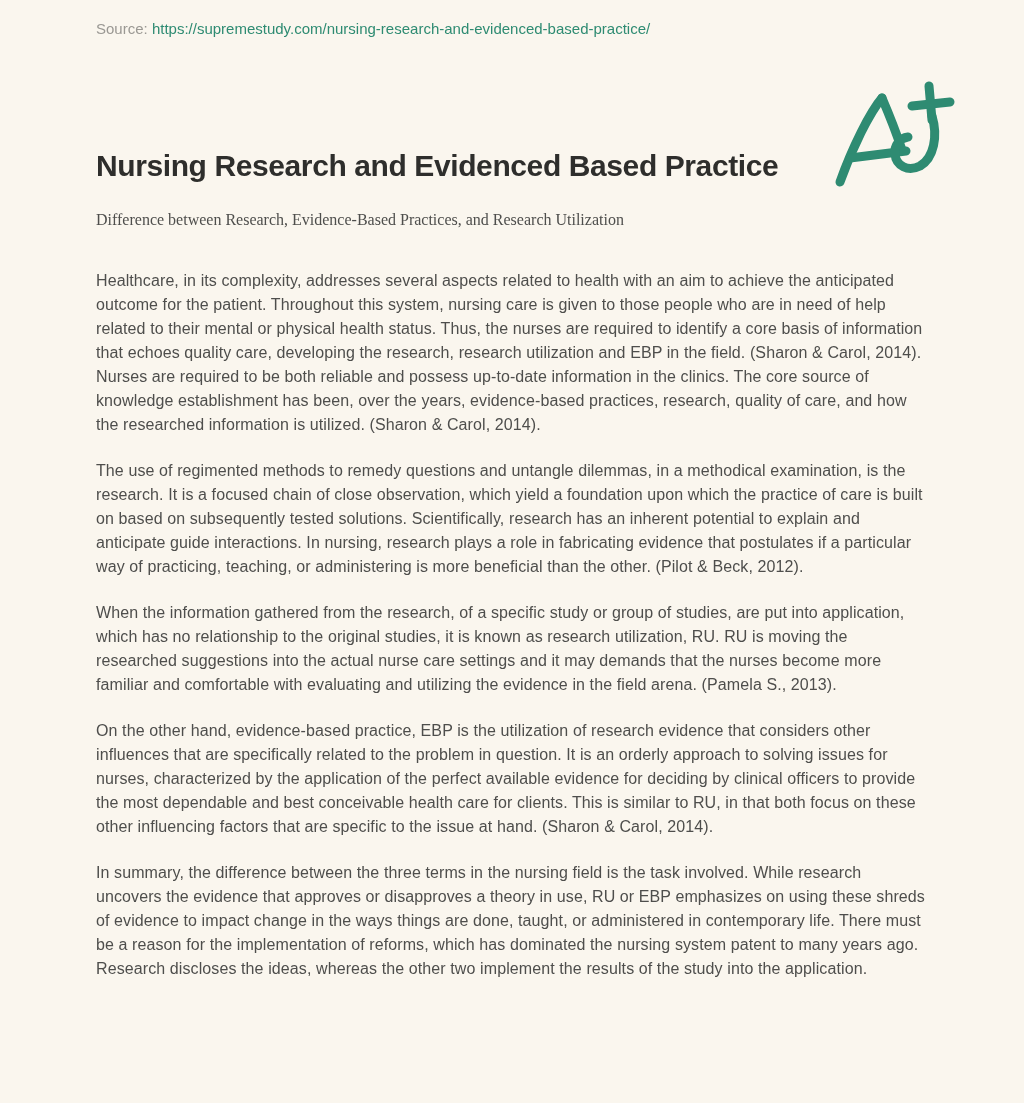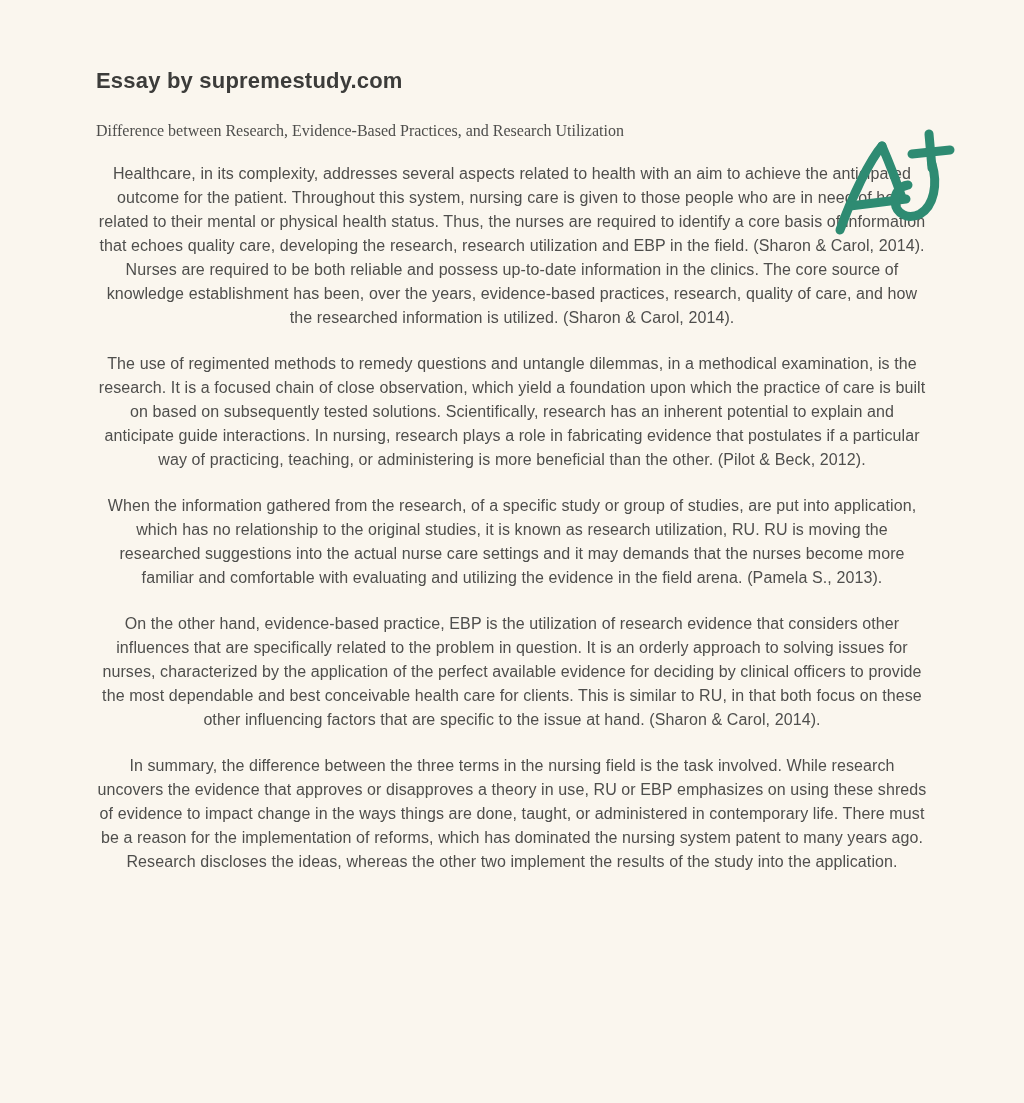--- a/index.html
+++ b/index.html
@@ -45,55 +45,59 @@
     font-weight: 700;
     letter-spacing: -0.4px;
     color: #2e2e2c;
   }
   .subtitle {
     margin-top: 28px;
     font-size: 16px;
     color: #4e4e4c;
     font-family: Liberation Serif, serif;
   }
-  .paragraphs { margin-top: 22px; text-align: center; }
+  .paragraphs { margin-top: 40px; }
   .paragraphs p {
     font-size: 16px;
     line-height: 24px;
     color: #4e4e4c;
     margin-bottom: 22px;
     letter-spacing: 0.1px;
   }
 </style>
 </head>
 <body>
 
 <div class="page">
 
   <header>
-    <div class="byline">Essay by supremestudy.com</div>
+    <div class="source-line">
+      <span class="source-label">Source:</span>
+      <a class="source-link" href="#">https://supremestudy.com/nursing-research-and-evidenced-based-practice/</a>
+    </div>
     <div class="logo">
       <svg viewBox="0 0 136 110" fill="none" xmlns="http://www.w3.org/2000/svg">
 
         <path d="M14 104 C 26 70, 44 34, 56 20" stroke="#2e8b72" stroke-width="9" stroke-linecap="round"></path>
 
         <path d="M56 20 C 62 34, 70 54, 76 72" stroke="#2e8b72" stroke-width="9" stroke-linecap="round"></path>
 
         <path d="M24 80 L 80 73" stroke="#2e8b72" stroke-width="9" stroke-linecap="round"></path>
 
         <path d="M106 38 C 112 58, 108 80, 94 88 C 82 94, 70 88, 69 76 C 68 67, 74 60, 82 59" stroke="#2e8b72" stroke-width="9" stroke-linecap="round"></path>
 
         <path d="M103 8 L 106 42" stroke="#2e8b72" stroke-width="9" stroke-linecap="round"></path>
 
         <path d="M86 28 L 124 24" stroke="#2e8b72" stroke-width="9" stroke-linecap="round"></path>
       </svg>
     </div>
   </header>
 
   <main>
+    <h1 class="title">Nursing Research and Evidenced Based Practice</h1>
     <p class="subtitle">Difference between Research, Evidence-Based Practices, and Research Utilization</p>
     <div class="paragraphs" id="paragraphs">
         <p>Healthcare, in its complexity, addresses several aspects related to health with an aim to achieve the anticipated outcome for the patient. Throughout this system, nursing care is given to those people who are in need of help related to their mental or physical health status. Thus, the nurses are required to identify a core basis of information that echoes quality care, developing the research, research utilization and EBP in the field. (Sharon &amp; Carol, 2014). Nurses are required to be both reliable and possess up-to-date information in the clinics. The core source of knowledge establishment has been, over the years, evidence-based practices, research, quality of care, and how the researched information is utilized. (Sharon &amp; Carol, 2014).</p>
         <p>The use of regimented methods to remedy questions and untangle dilemmas, in a methodical examination, is the research. It is a focused chain of close observation, which yield a foundation upon which the practice of care is built on based on subsequently tested solutions. Scientifically, research has an inherent potential to explain and anticipate guide interactions. In nursing, research plays a role in fabricating evidence that postulates if a particular way of practicing, teaching, or administering is more beneficial than the other. (Pilot &amp; Beck, 2012).</p>
         <p>When the information gathered from the research, of a specific study or group of studies, are put into application, which has no relationship to the original studies, it is known as research utilization, RU. RU is moving the researched suggestions into the actual nurse care settings and it may demands that the nurses become more familiar and comfortable with evaluating and utilizing the evidence in the field arena. (Pamela S., 2013).</p>
         <p>On the other hand, evidence-based practice, EBP is the utilization of research evidence that considers other influences that are specifically related to the problem in question.  It is an orderly approach to solving issues for nurses, characterized by the application of the perfect available evidence for deciding by clinical officers to provide the most dependable and best conceivable health care for clients. This is similar to RU, in that both focus on these other influencing factors that are specific to the issue at hand. (Sharon &amp; Carol, 2014).</p>
         <p>In summary, the difference between the three terms in the nursing field is the task involved. While research uncovers the evidence that approves or disapproves a theory in use, RU or EBP emphasizes on using these shreds of evidence to impact change in the ways things are done, taught, or administered in contemporary life. There must be a reason for the implementation of reforms, which has dominated the nursing system patent to many years ago. Research discloses the ideas, whereas the other two implement the results of the study into the application.</p>
       </div>
   </main>
 

